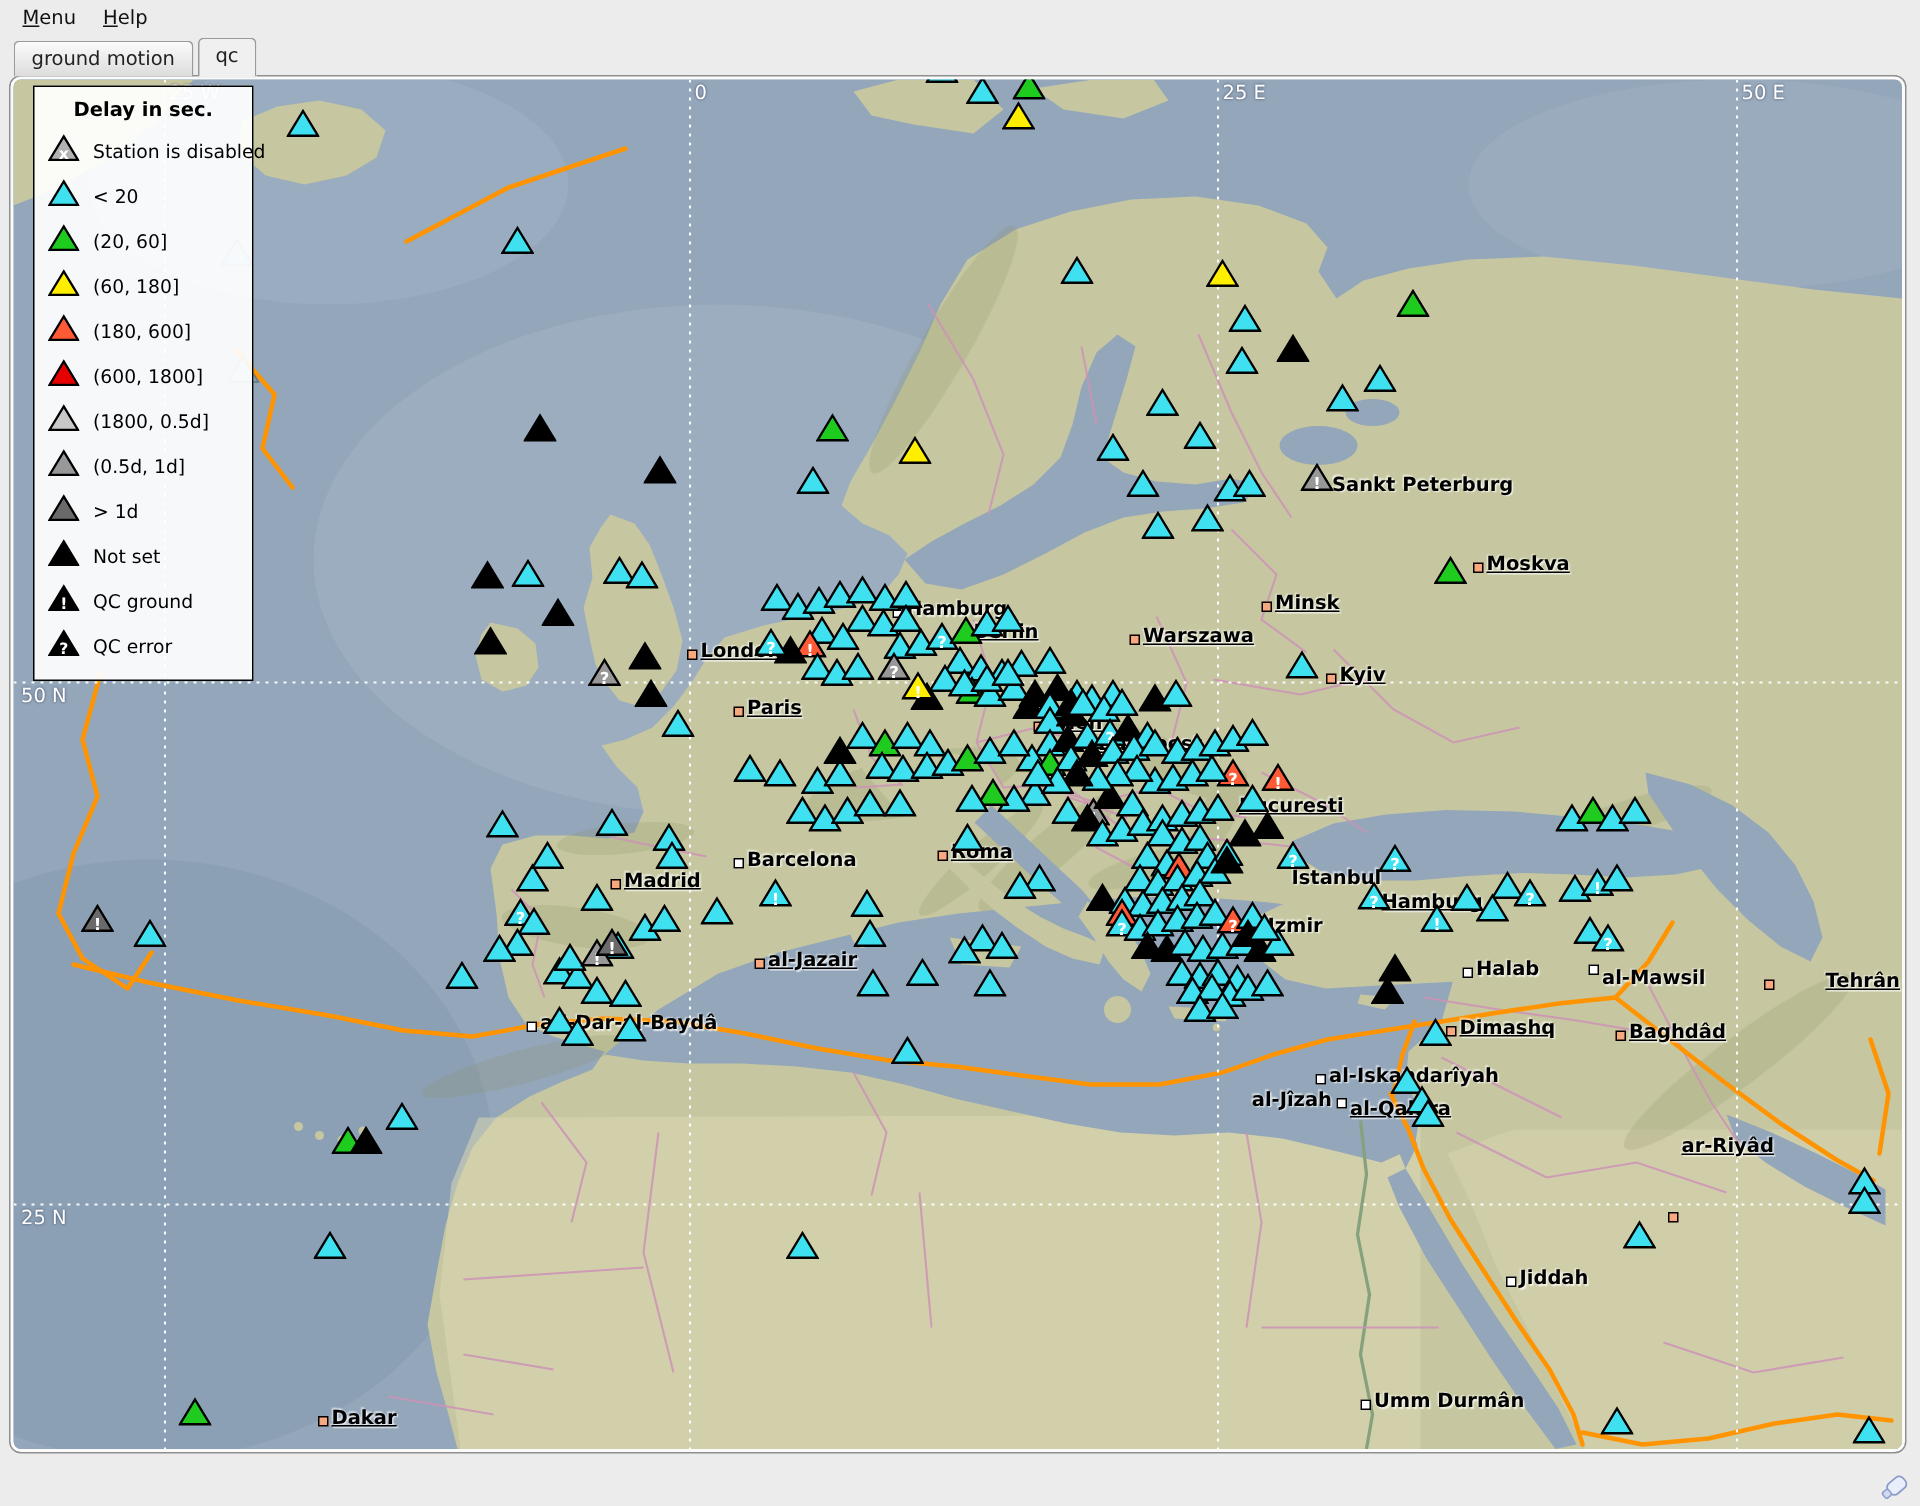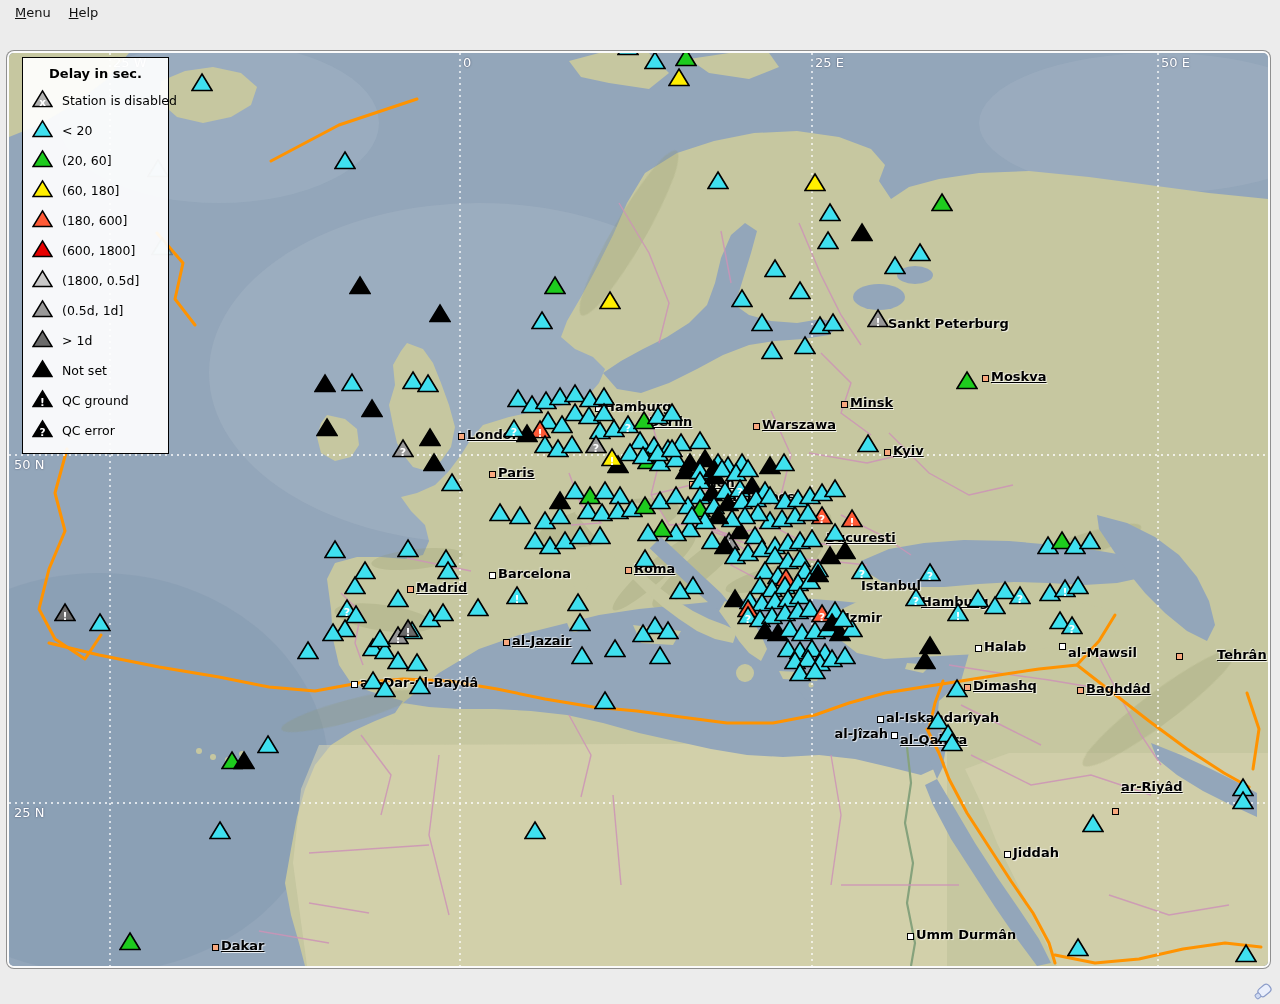--- a/index.html
+++ b/index.html
@@ -37,20 +37,24 @@
   .statusbar{position:absolute;left:0;top:970px;width:1280px;height:34px;background:var(--chrome);z-index:0}
   .conn-icon{position:absolute;left:1252px;top:981px;width:22px;height:20px;z-index:5;cursor:pointer}
 </style>
 </head>
 <body>
 
 <div>
   <div class="menubar" id="menubar">
       <span class="mitem"><u>M</u>enu</span>
       <span class="mitem"><u>H</u>elp</span>
+    </div>
+  <div class="tabbar" id="tabbar">
+      <span class="tab">ground motion</span>
+      <span class="tab active">qc</span>
     </div>
 
   <div class="map-frame">
     <svg id="geo" viewBox="0 0 1259 913" preserveAspectRatio="none">
       <rect width="1259" height="913" fill="var(--sea)"></rect>
       <ellipse cx="470" cy="320" rx="270" ry="170" fill="var(--sea-light)" opacity="0.30"></ellipse>
       <ellipse cx="210" cy="70" rx="160" ry="80" fill="var(--sea-light)" opacity="0.28"></ellipse>
       <ellipse cx="90" cy="720" rx="230" ry="200" fill="#7e96ac" opacity="0.35"></ellipse>
       <ellipse cx="1150" cy="70" rx="180" ry="70" fill="var(--sea-light)" opacity="0.25"></ellipse>
       <g>
@@ -222,21 +226,21 @@
         <div class="city-sq" style="left:1067.5px;top:633.5px;background:#f8a87e"></div>
         <div class="city-label cap" style="left:1077px;top:628px">Baghdâd</div>
         <div class="city-sq" style="left:1166.5px;top:599.5px;background:#f8a87e"></div>
         <div class="city-label cap" style="left:1208px;top:594px">Tehrân</div>
         <div class="city-sq" style="left:867.5px;top:662.5px;background:#ffffff"></div>
         <div class="city-label" style="left:877px;top:657px">al-Iskandarîyah</div>
         <div class="city-sq" style="left:881.5px;top:678.5px;background:#ffffff"></div>
         <div class="city-label" style="left:879px;top:673px;transform:translateX(-100%)">al-Jîzah</div>
         <div class="city-label cap" style="left:891px;top:679px">al-Qahira</div>
         <div class="city-sq" style="left:1102.5px;top:754.5px;background:#f8a87e"></div>
-        <div class="city-label cap" style="left:1112px;top:726px">ar-Riyâd</div>
+        <div class="city-label cap" style="left:1112px;top:704px">ar-Riyâd</div>
         <div class="city-sq" style="left:994.5px;top:797.5px;background:#ffffff"></div>
         <div class="city-label" style="left:1004px;top:792px">Jiddah</div>
         <div class="city-sq" style="left:897.5px;top:879.5px;background:#ffffff"></div>
         <div class="city-label" style="left:907px;top:874px">Umm Durmân</div>
       </div>
     <div id="stations">
         <div class="stn" style="left:182px;top:19px">
           <svg width="22" height="20" viewBox="0 0 22 20">
             <polygon points="11,2 21,18.5 1,18.5" fill="#3fe0ef" stroke="#000" stroke-width="1.6"></polygon>
           </svg>

